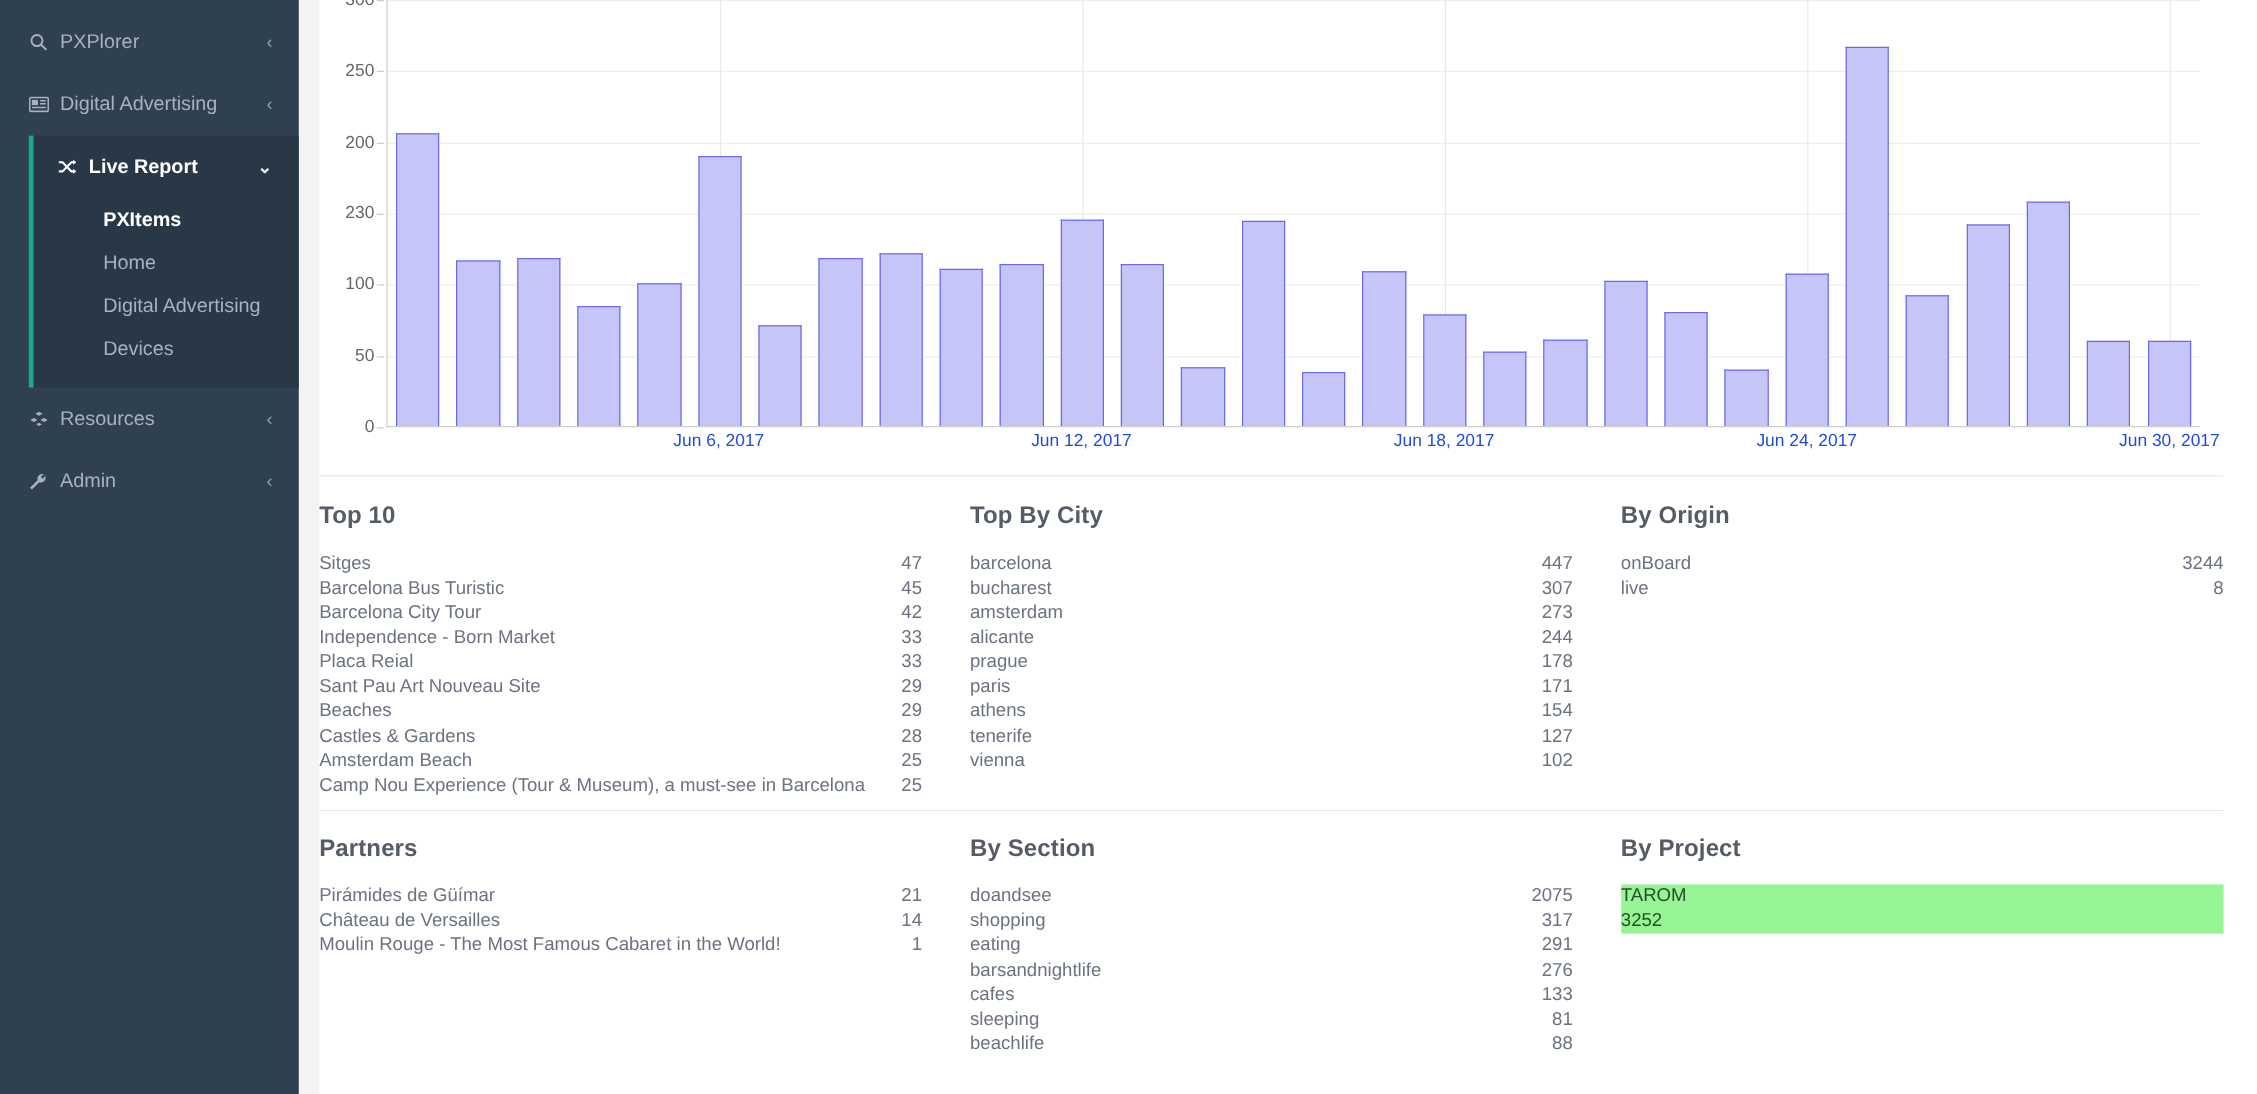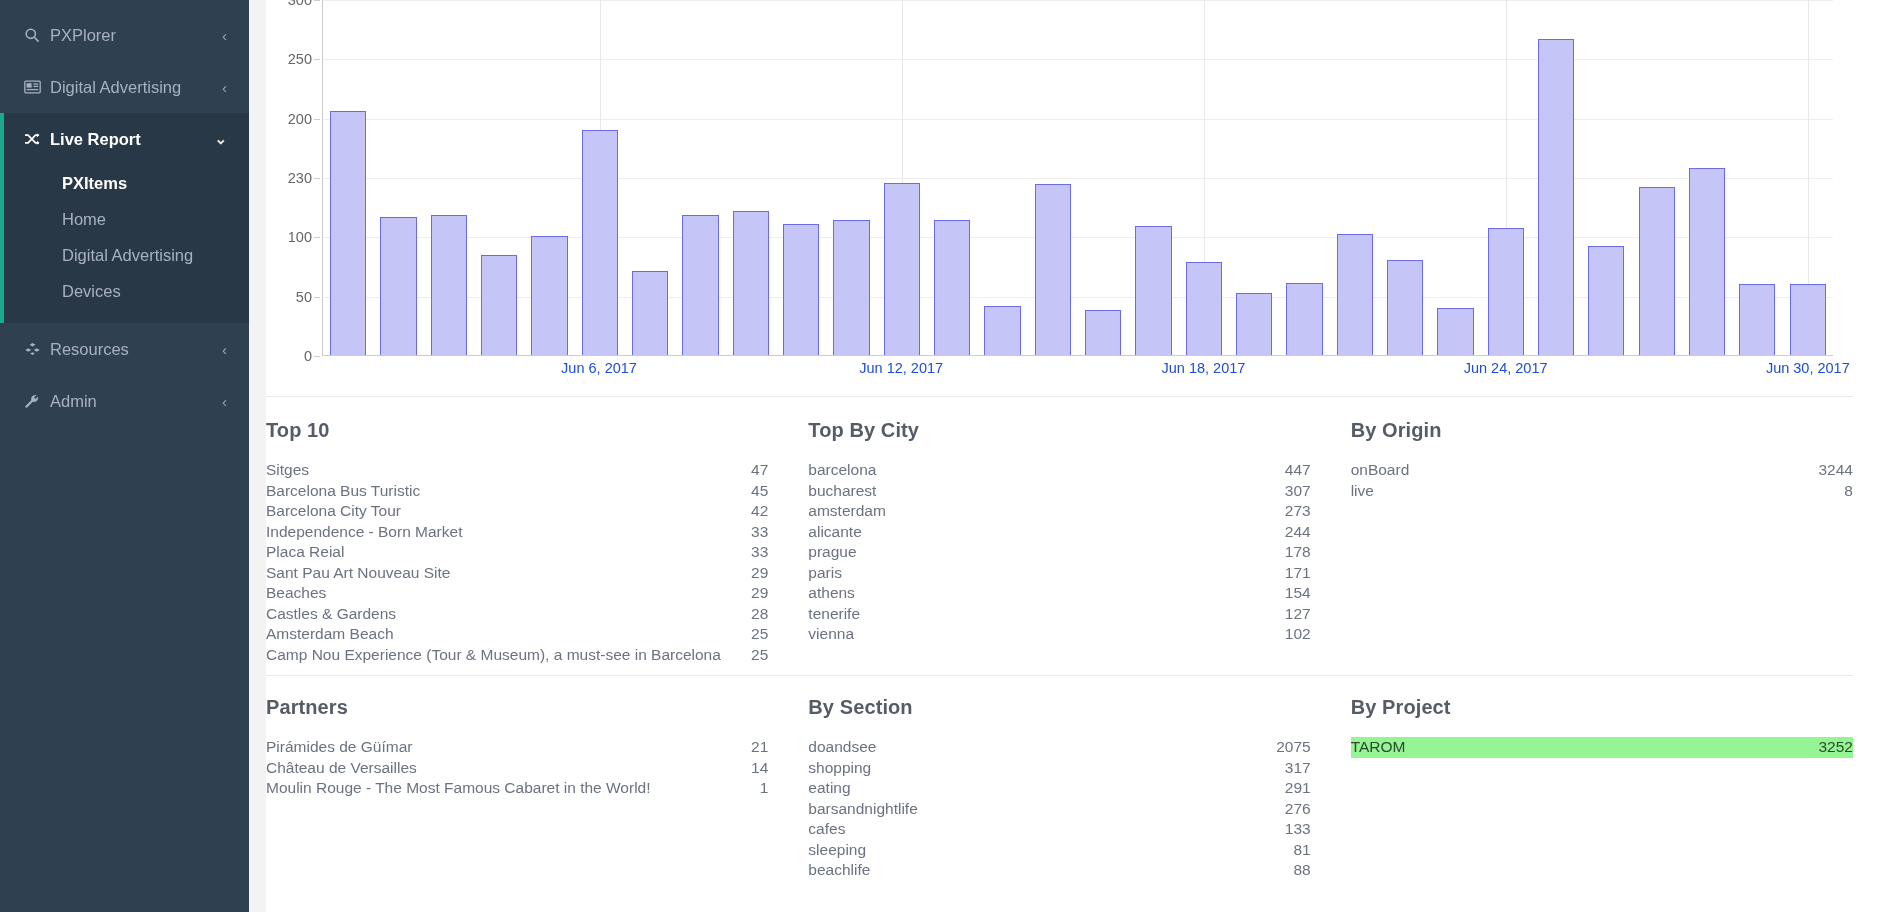--- a/index.html
+++ b/index.html
@@ -31,21 +31,21 @@
   .nav-item .ico {
     width: 26px; min-width: 26px;
     display: inline-flex; align-items: center; justify-content: flex-start;
     color: #a7b1c2;
   }
   .nav-item .label { flex: 1; white-space: nowrap; }
   .nav-item .chev { font-size: 15px; color: #a7b1c2; opacity: .9; }
   .nav-item.parent-open { color: #ffffff; font-weight: bold; }
   .nav-item.parent-open .ico, .nav-item.parent-open .chev { color: #ffffff; }
 
-  .group-active-wrap { background: #293846; position: relative; }
+  .group-active-wrap { background: #293846; position: relative; margin-left: 24px; }
   .group-active-wrap::before {
     content: ""; position: absolute; left: 0; top: 0; bottom: 0;
     width: 4px; background: #19aa8d;
   }
   .sub-item {
     display: block;
     padding: 7px 0 7px 62px;
     color: #a7b1c2;
     font-size: 16.5px;
     line-height: 22px;
@@ -129,21 +129,21 @@
     margin-bottom: 18px; letter-spacing: .1px;
   }
   .stat-row {
     display: flex; justify-content: space-between; align-items: baseline;
     font-size: 15.5px; color: #6b7280;
     line-height: 20.5px;
     padding: 0;
   }
   .stat-row .rname { white-space: nowrap; overflow: hidden; text-overflow: ellipsis; padding-right: 14px; }
   .stat-row .rval { white-space: nowrap; }
-  .stat-row.highlight { background: #95f595; color: #2b4a2b; }
+  .stat-row.highlight { background: #95f595; color: #2b4a2b; flex-direction: column; }
   .stat-row.highlight .rname { color: #2b4a2b; }
   .stat-row.highlight .rval { color: #2b4a2b; }
   .section-block { padding-bottom: 10px; }
   .row2 { padding-top: 20px; }
 </style>
 </head>
 <body>
 
 <div class="app">
 

